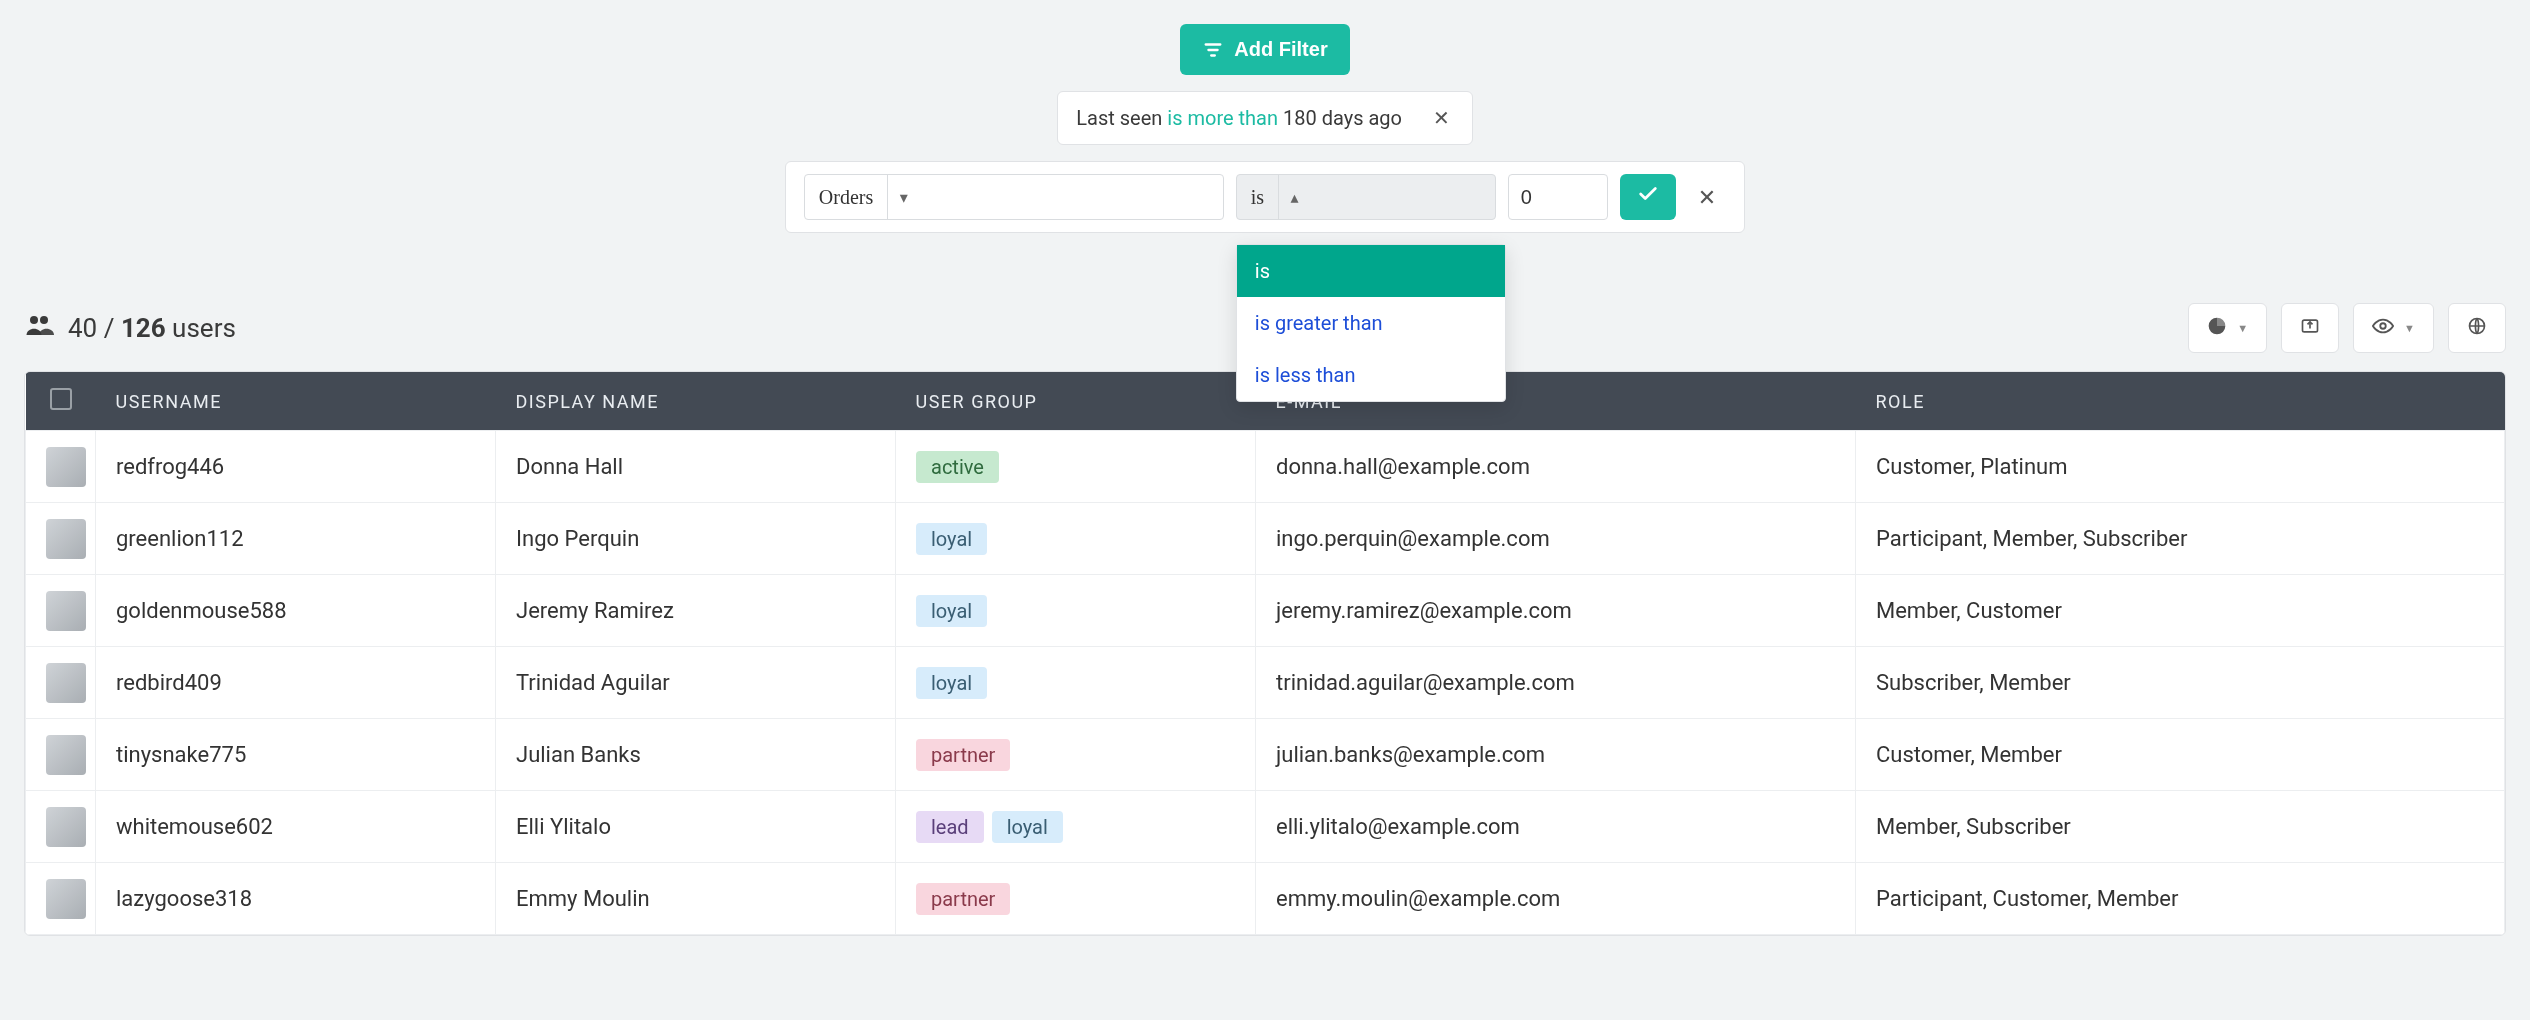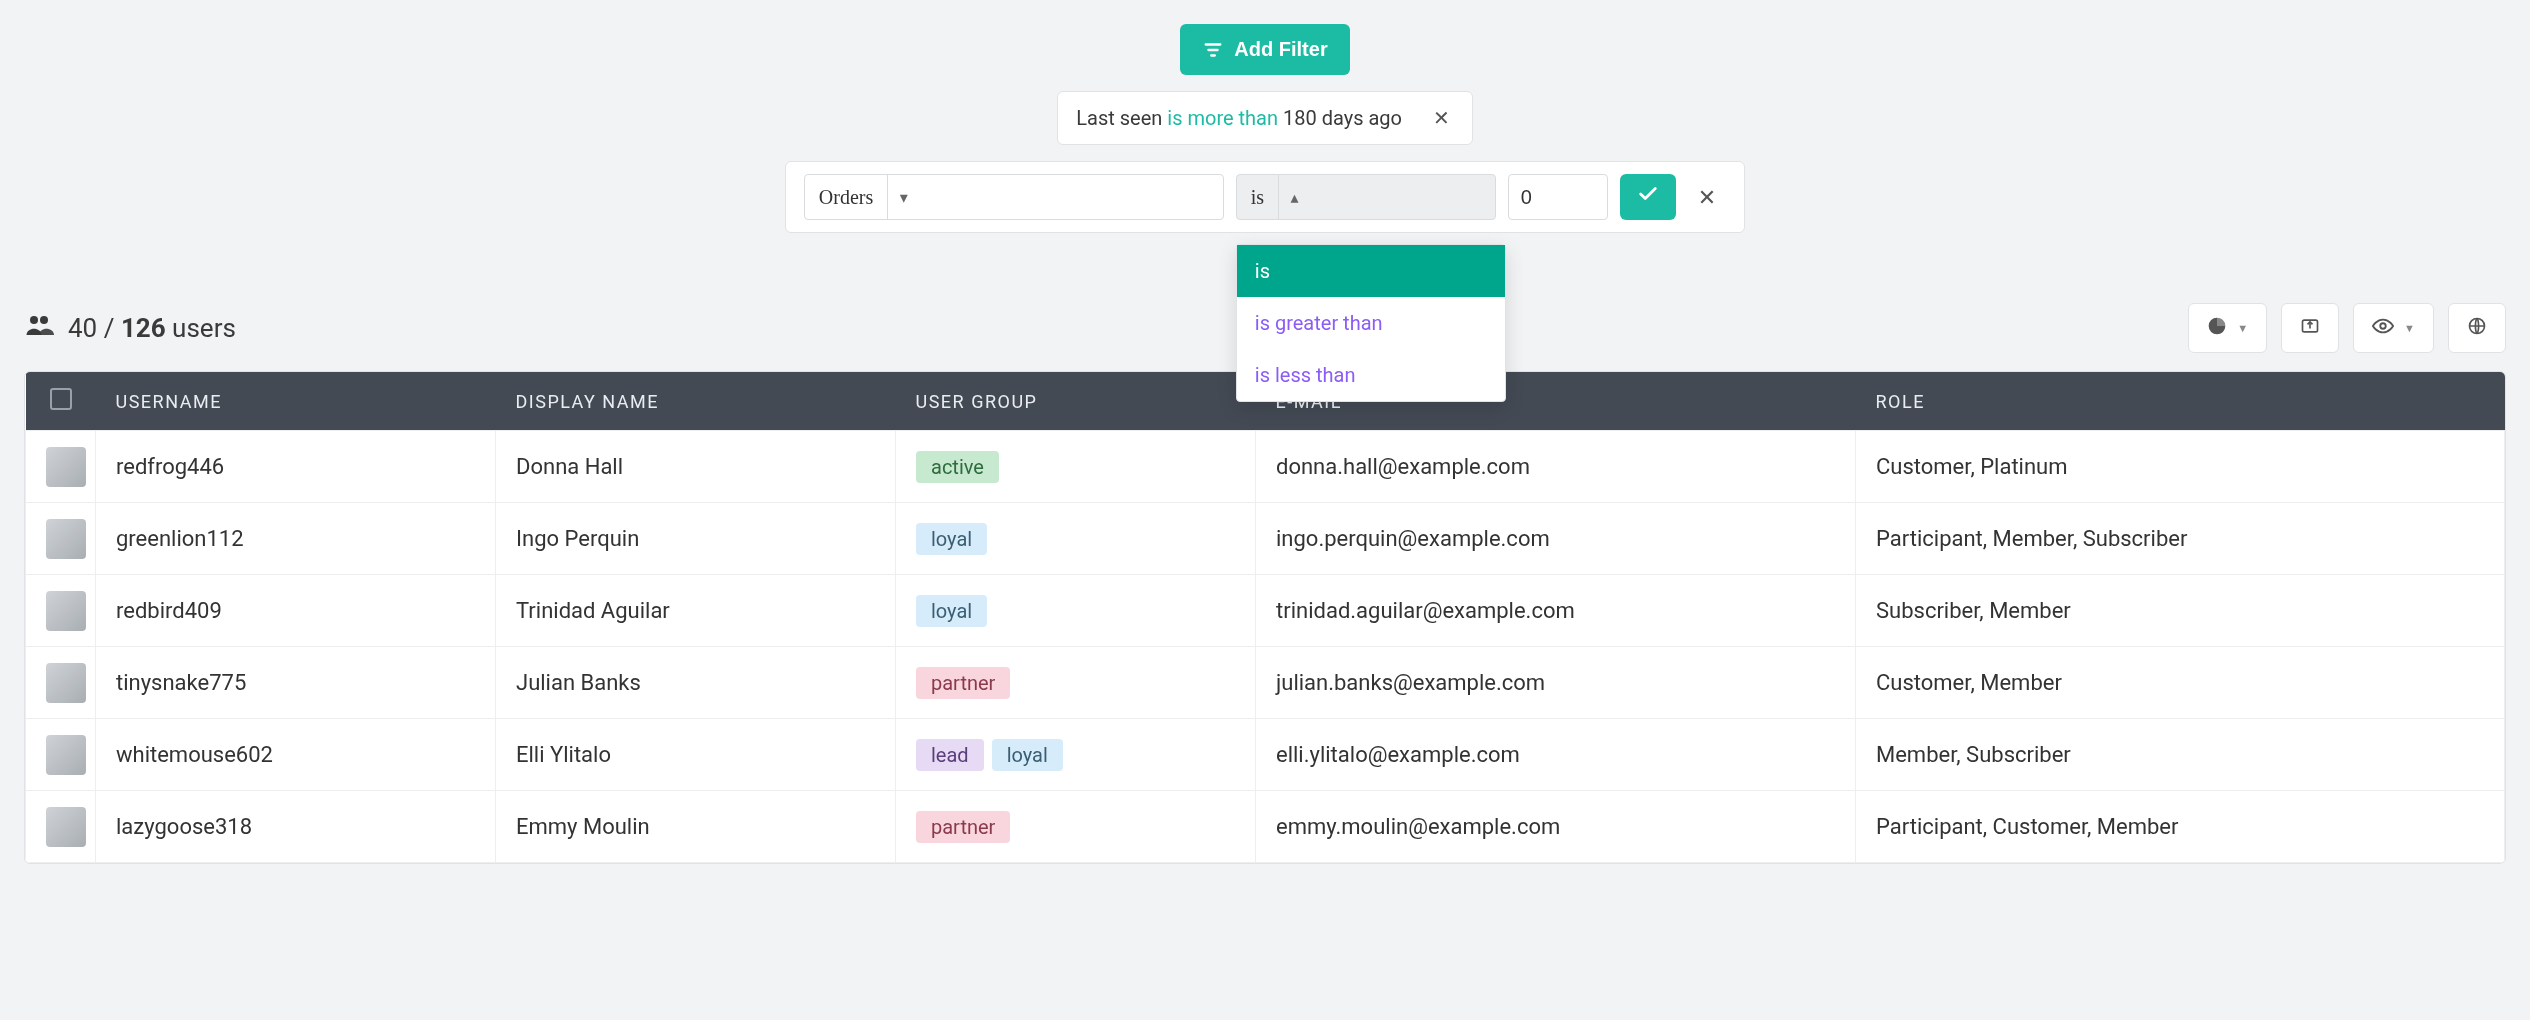--- a/index.html
+++ b/index.html
@@ -55,21 +55,21 @@
     width: 56px; height: 46px; border: none; border-radius: 6px;
     background: #1cbba3; color: #fff; font-size: 22px; cursor: pointer; display: flex; align-items: center; justify-content:center;
   }
   .editor-close { cursor: pointer; color: #555; font-size: 22px; padding: 6px 10px; }
 
   .dropdown {
     position: absolute; top: 70px; left: 0; background: #fff; border: 1px solid #e0e2e5;
     border-radius: 4px; box-shadow: 0 6px 20px rgba(0,0,0,.12); width: 270px; z-index: 50;
   }
   .dropdown-item {
-    padding: 14px 18px; font-size: 20px; color: #8b5cf6; cursor: pointer;
+    padding: 14px 18px; font-size: 20px; color: #1d4ed8; cursor: pointer;
   }
   .dropdown-item.selected { background: #00a68c; color: #fff; }
 
   
   .count-row { display: flex; align-items: center; margin-top: 70px; margin-bottom: 18px; }
   .count-left { display: inline-flex; align-items: center; gap: 14px; font-size: 26px; color: #3a3a3a; }
   .count-left .people-icon { color: #3a3a3a; }
   .count-left .total { font-weight: 700; }
   .count-left .label { font-weight: 400; }
   .right-actions { margin-left: auto; display: flex; gap: 14px; }
@@ -258,20 +258,28 @@
           <tr>
             <td class="col-check"><span class="avatar"></span></td>
             <td><span class="uname">greenlion112</span></td>
             <td>Ingo Perquin</td>
             <td><span class="tag loyal">loyal</span></td>
             <td>ingo.perquin@example.com</td>
             <td>Participant, Member, Subscriber</td>
           </tr>
           <tr>
             <td class="col-check"><span class="avatar"></span></td>
+            <td><span class="uname">goldenmouse588</span></td>
+            <td>Jeremy Ramirez</td>
+            <td><span class="tag loyal">loyal</span></td>
+            <td>jeremy.ramirez@example.com</td>
+            <td>Member, Customer</td>
+          </tr>
+          <tr>
+            <td class="col-check"><span class="avatar"></span></td>
             <td><span class="uname">redbird409</span></td>
             <td>Trinidad Aguilar</td>
             <td><span class="tag loyal">loyal</span></td>
             <td>trinidad.aguilar@example.com</td>
             <td>Subscriber, Member</td>
           </tr>
           <tr>
             <td class="col-check"><span class="avatar"></span></td>
             <td><span class="uname">tinysnake775</span></td>
             <td>Julian Banks</td>

